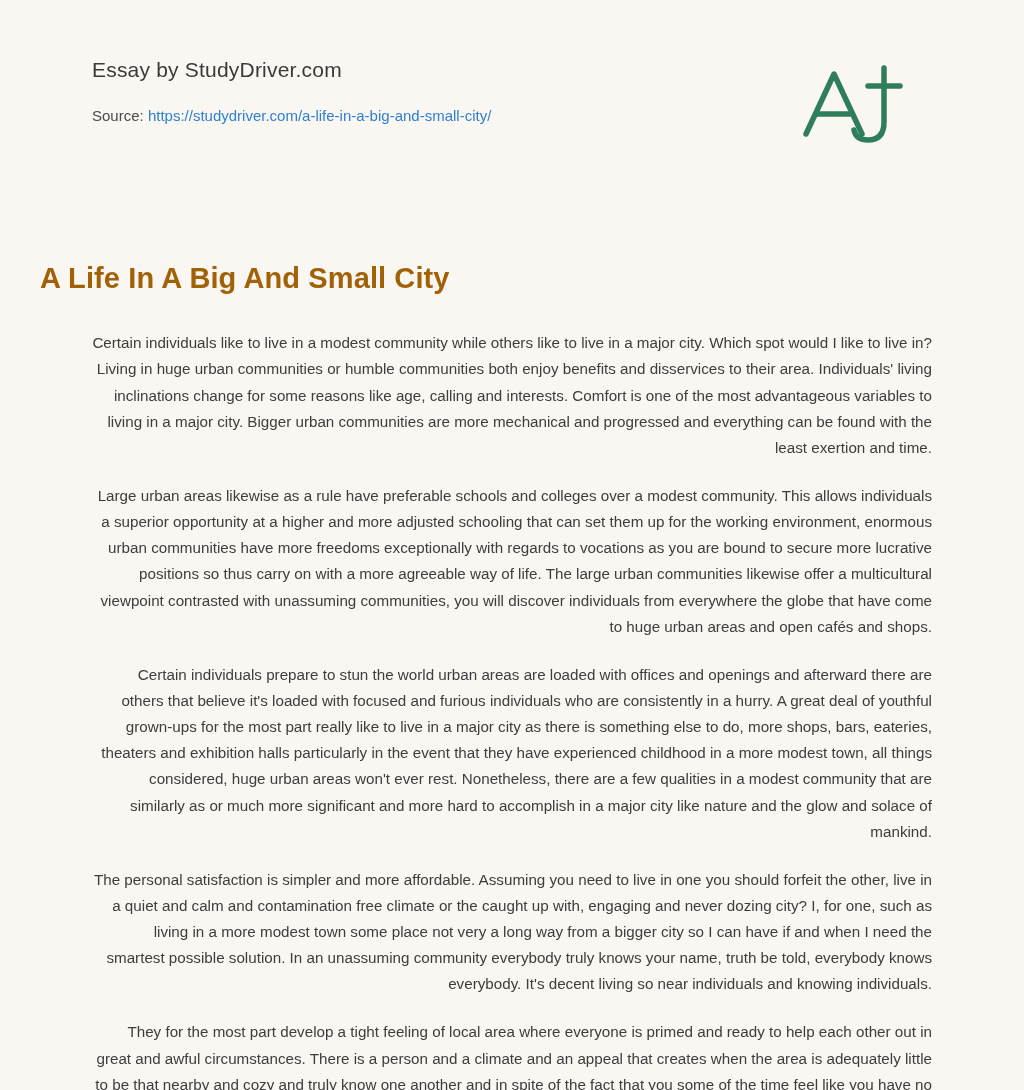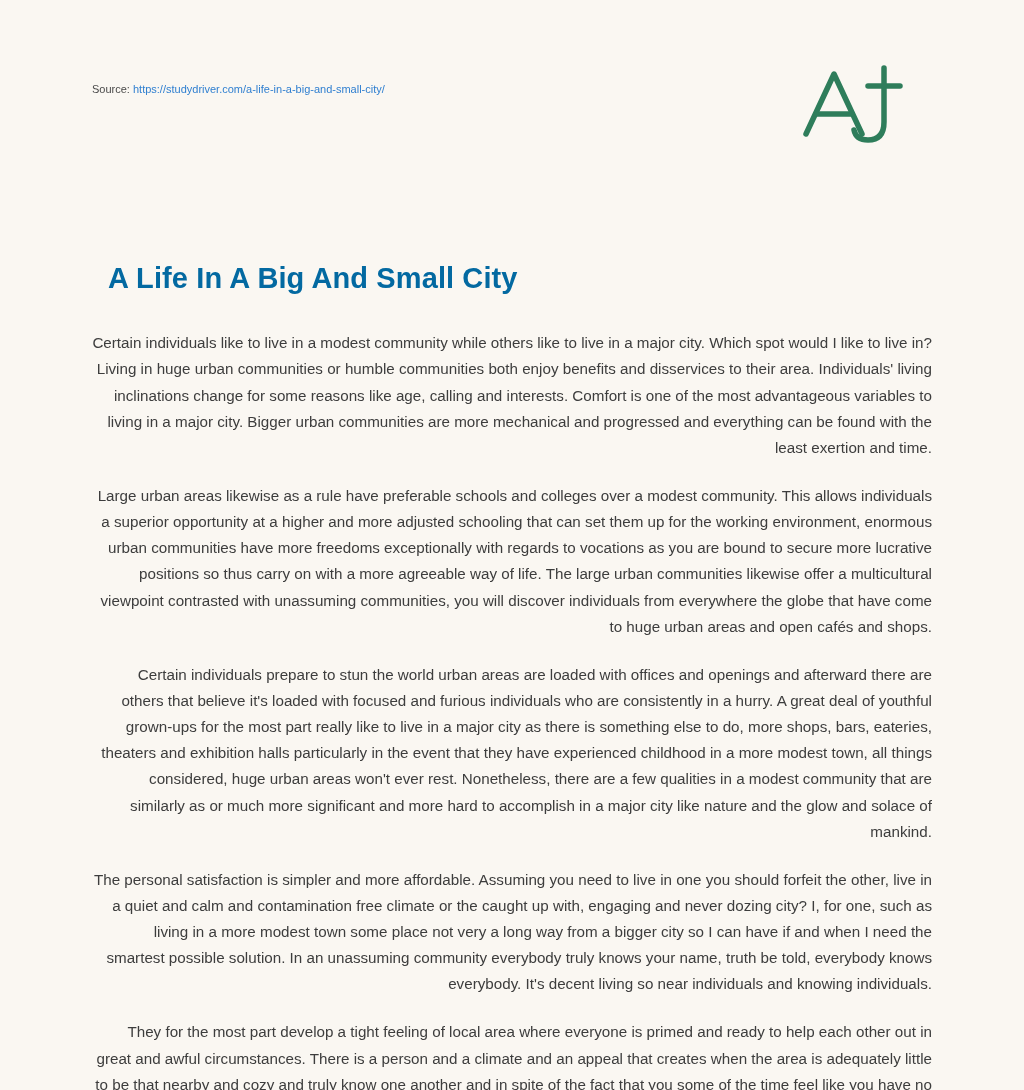--- a/index.html
+++ b/index.html
@@ -32,21 +32,21 @@
     font-size: 21px;
     color: #3a3a3a;
     letter-spacing: 0.2px;
     font-weight: 400;
   }
   .byline .brand {
     font-weight: 400;
   }
   .source-line {
     margin-top: 25px;
-    font-size: 11px;
+    font-size: 15px;
     color: #4a4a4a;
   }
   .source-label {
     color: #4a4a4a;
   }
   .source-url {
     color: #2f7fd0;
     text-decoration: none;
     word-break: break-all;
   }
@@ -55,25 +55,25 @@
     right: 108px;
     top: 56px;
     width: 120px;
     height: 100px;
   }
   .logo svg {
     display: block;
   }
   .title {
     margin: 0;
-    padding: 90px 92px 0 108px;
+    padding: 90px 92px 0 40px;
     font-size: 29px;
     line-height: 1.25;
     font-weight: 700;
-    color: #0369a1;
+    color: #a16207;
     letter-spacing: 0.1px;
   }
   .article {
     padding: 34px 92px 40px 92px;
   }
   .article p {
     margin: 0 0 22px 0;
     font-size: 15.2px;
     line-height: 1.72;
     color: #3d3d3d;
@@ -82,20 +82,21 @@
   .article p:last-child {
     margin-bottom: 0;
   }
 </style>
 </head>
 <body>
 
 <div class="page">
 
   <div class="header">
+    <div class="byline"><span>Essay by </span><span class="brand">StudyDriver.com</span></div>
     <div class="source-line"><span class="source-label">Source: </span><a class="source-url" href="#">https://studydriver.com/a-life-in-a-big-and-small-city/</a></div>
 
     <div class="logo">
       <svg width="120" height="100" viewBox="0 0 120 100" xmlns="http://www.w3.org/2000/svg">
         <g fill="none" stroke="#2e7d5b" stroke-width="5.5" stroke-linecap="round" stroke-linejoin="round">
           <path d="M10 78 L38 18 L66 78"></path>
           <path d="M20 58 L56 58"></path>
           <path d="M72 30 L104 30"></path>
           <path d="M88 12 L88 66 Q88 84 72 84 Q60 84 58 74"></path>
         </g>

